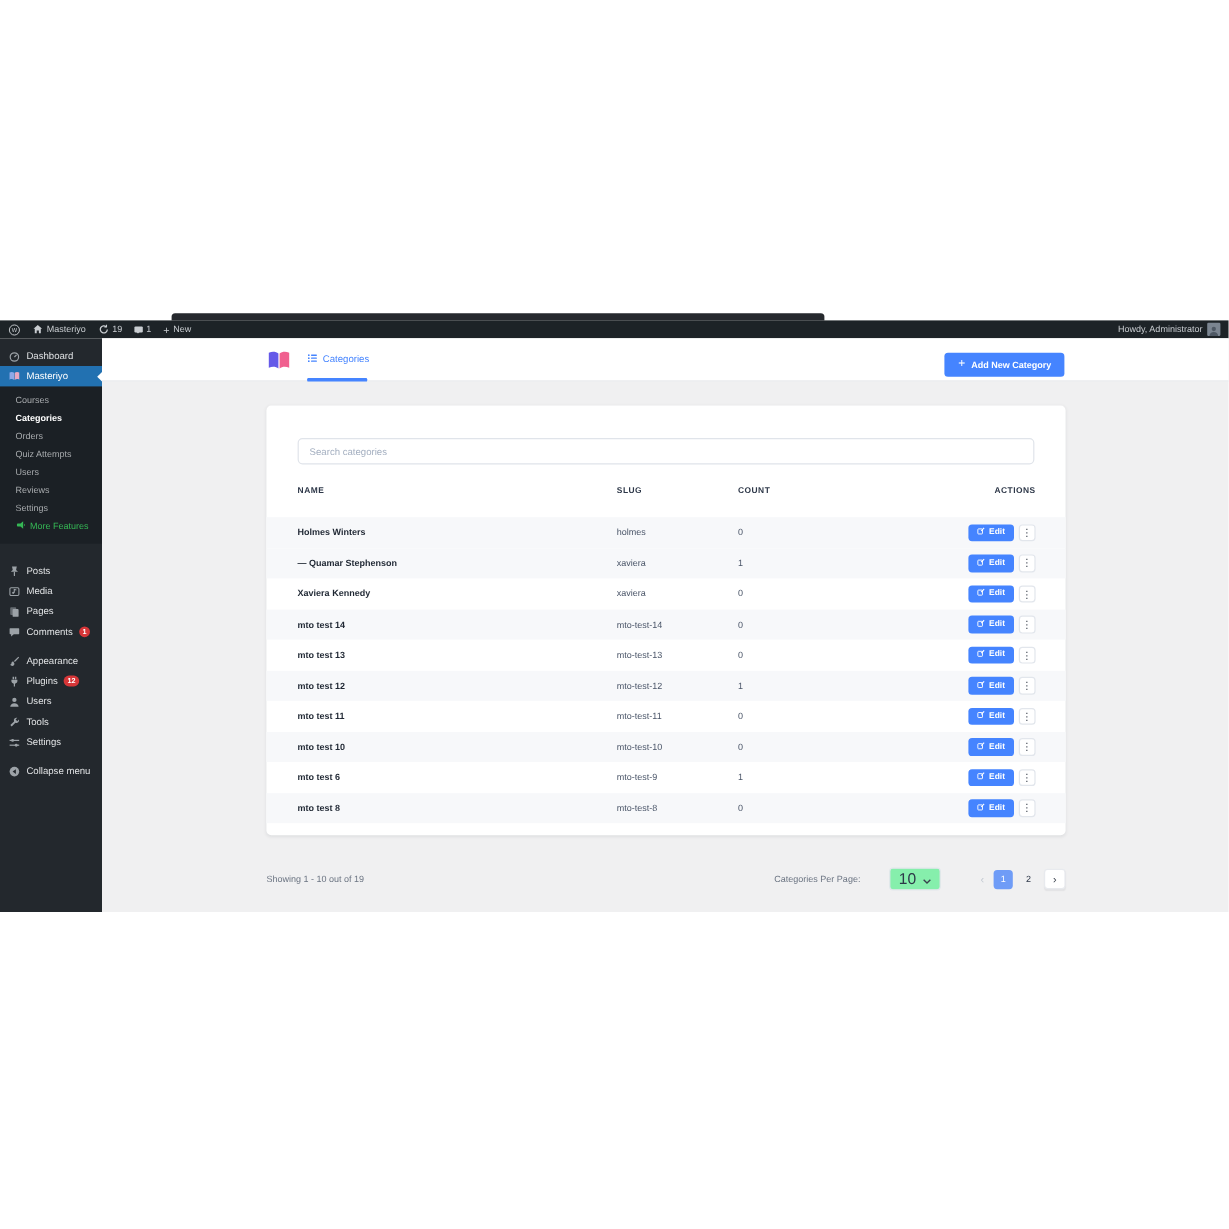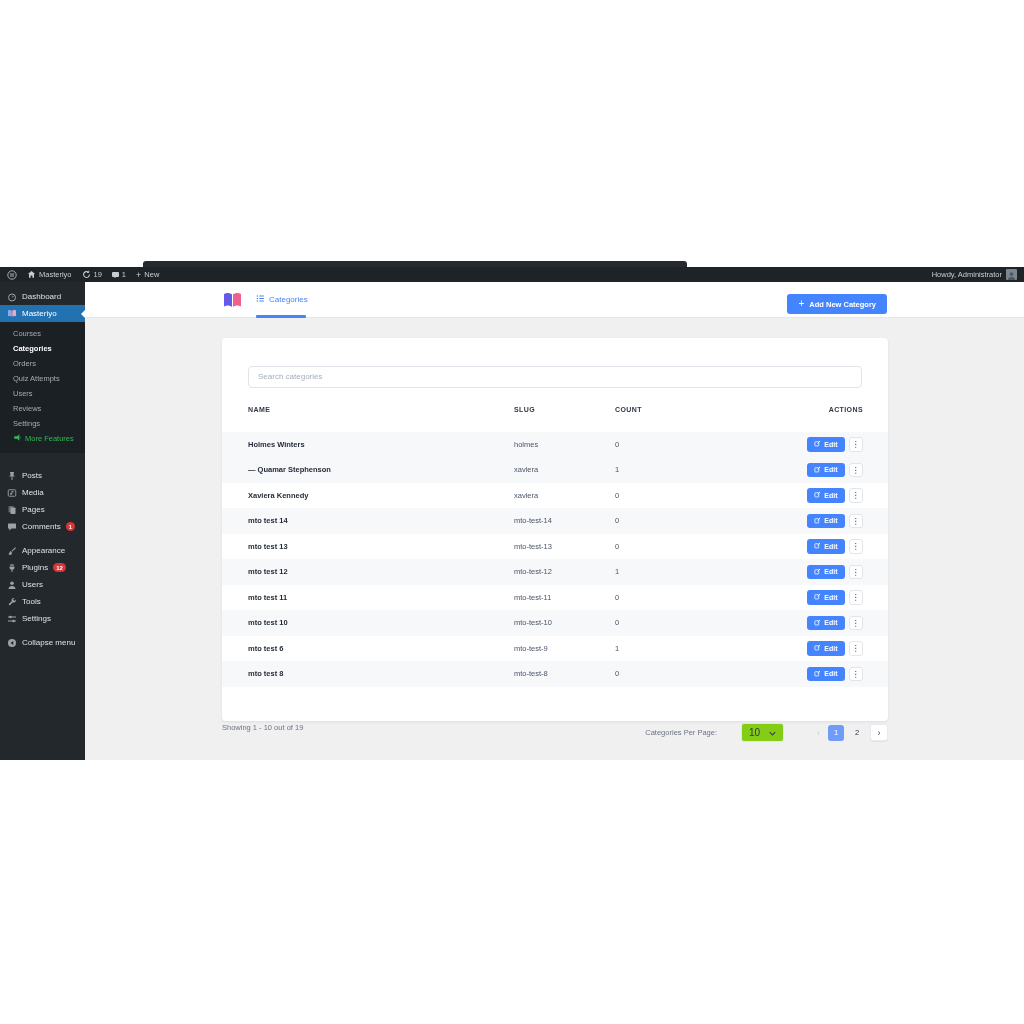--- a/index.html
+++ b/index.html
@@ -38,45 +38,45 @@
   
   .main { position:absolute; left:85px; top:282px; width:939px; height:478px; background:#f0f0f1; }
   .header-band { position:absolute; left:0; top:0; width:939px; height:36px; background:#fff; border-bottom:1px solid #e4e6ea; }
   .brand-logo { position:absolute; left:137px; top:10px; width:21px; height:17px; }
   .tab { position:absolute; left:171px; top:0; height:35px; display:flex; align-items:center; gap:4px; color:#4584ff; font-size:8px; cursor:pointer; }
   .tab-underline { position:absolute; left:171px; top:33px; width:50px; height:2.5px; background:#4584ff; border-radius:1px; }
   .add-btn { position:absolute; right:137px; top:12px; height:20px; background:#4584ff; border:none; border-radius:3px;
     color:#fff; font-size:7.5px; font-weight:bold; display:flex; align-items:center; gap:5px; padding:0 11px; cursor:pointer; font-family:inherit; }
   .add-btn .plus { font-size:10px; font-weight:normal; line-height:1; }
 
-  .card { position:absolute; left:137px; top:56px; width:666px; background:#fff; border-radius:4px; box-shadow:0 1px 3px rgba(16,25,40,.08); padding-bottom:34px; }
+  .card { position:absolute; left:137px; top:56px; width:666px; background:#fff; border-radius:4px; box-shadow:0 1px 3px rgba(16,25,40,.08); padding-bottom:10px; }
   .search-wrap { margin:27px 26px 0; }
   .search-input { width:100%; height:22px; border:1px solid #e0e4ea; border-radius:4px; font-size:8px; padding:0 9px; color:#2d3748; font-family:inherit; outline:none; }
   .search-input::placeholder { color:#a4afc0; }
 
   .tbl-header { display:grid; grid-template-columns:266px 101px 150px 1fr; padding:0 25px 0 26px; height:44px; align-items:center; }
   .tbl-header .col { font-size:7px; font-weight:bold; color:#2d3748; letter-spacing:.4px; }
   .tbl-header .col.actions { justify-self:end; }
 
   .tbl-row { display:grid; grid-template-columns:266px 101px 150px 1fr; padding:0 25px 0 26px; height:25.5px; align-items:center; }
   .tbl-row.shaded { background:#f7f8fa; }
   .cell-name { font-size:7.5px; font-weight:bold; color:#1f2733; }
   .cell-slug, .cell-count { font-size:7.5px; color:#4a5568; }
   .cell-actions { display:flex; justify-content:flex-end; align-items:center; gap:4px; }
   .edit-btn { height:14.5px; background:#4584ff; color:#fff; border:none; border-radius:3px; font-size:7px; font-weight:bold;
     display:flex; align-items:center; gap:3px; padding:0 7px; cursor:pointer; font-family:inherit; }
   .kebab-btn { width:14.5px; height:14.5px; background:#fff; border:1px solid #e2e6ec; border-radius:3px; color:#39414d;
     font-size:8.5px; line-height:1; display:flex; align-items:center; justify-content:center; cursor:pointer; font-family:inherit; }
 
-  .footer { position:absolute; left:137px; top:441px; width:666px; display:flex; justify-content:space-between; }
+  .footer { position:absolute; left:137px; top:441px; width:666px; display:flex; justify-content:space-between; align-items:center; }
   .showing { font-size:7.5px; color:#6b7482; }
   .foot-right { display:flex; align-items:center; gap:24px; }
   .per-page-label { font-size:7.5px; color:#6b7482; }
-  .per-page-select { width:43px; height:19px; background:#84cc16; border:1px solid #e2e6ec; border-radius:3px; display:flex;
-    align-items:center; justify-content:space-between; padding:0 7px; font-size:10px; color:#2d3748; cursor:pointer; }
+  .per-page-select { width:43px; height:19px; background:#86efac; border:1px solid #e2e6ec; border-radius:3px; display:flex;
+    align-items:center; justify-content:space-between; padding:0 7px; font-size:13px; color:#2d3748; cursor:pointer; }
   .pager { display:flex; align-items:center; gap:5px; margin-left:6px; }
   .pg-prev { color:#c3c9d2; font-size:9px; padding:0 3px; cursor:default; }
   .pg-num { min-width:16px; height:16px; display:flex; align-items:center; justify-content:center; font-size:7.5px; color:#2d3748; border-radius:3px; cursor:pointer; }
   .pg-num.active { background:#6f9cf7; color:#fff; }
   .pg-next { width:18px; height:17px; background:#fff; border:1px solid #e8eaee; box-shadow:0 1px 1px rgba(16,25,40,.06); border-radius:3px;
     display:flex; align-items:center; justify-content:center; font-size:9px; color:#39414d; cursor:pointer; }
 </style>
 </head>
 <body>
 

